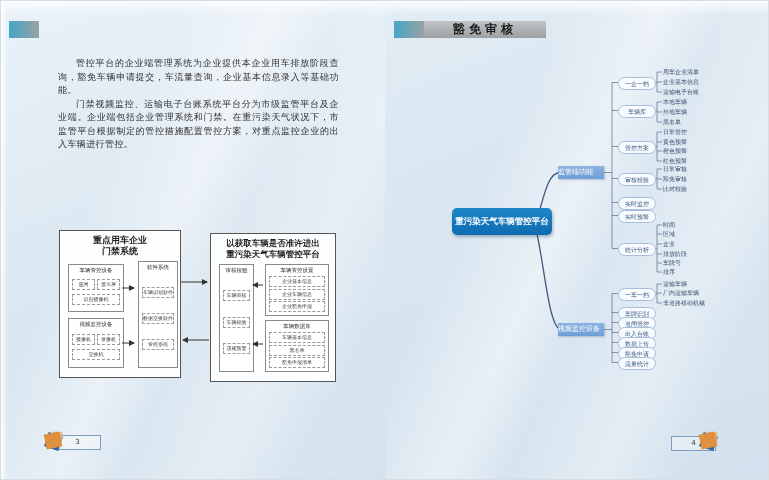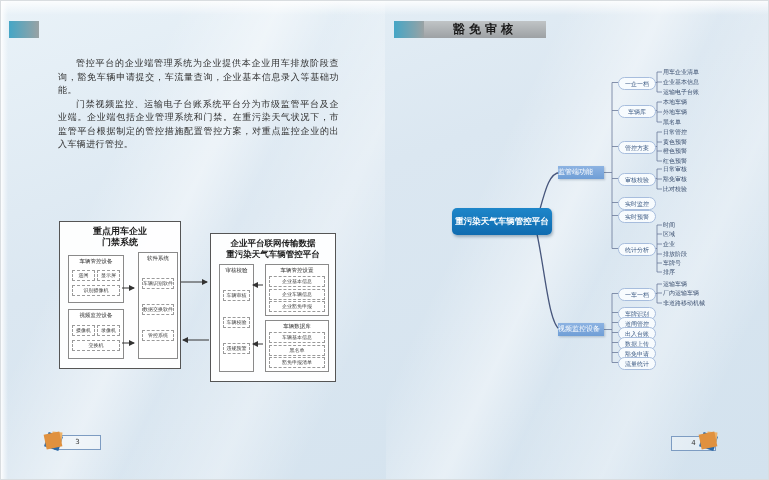--- a/index.html
+++ b/index.html
@@ -66,21 +66,21 @@
 
     <div class="titlebar">
       <span class="title-accent"></span>
     </div>
 
     <div class="bodytext">
       <p>管控平台的企业端管理系统为企业提供本企业用车排放阶段查询，豁免车辆申请提交，车流量查询，企业基本信息录入等基础功能。</p>
       <p>门禁视频监控、运输电子台账系统平台分为市级监管平台及企业端。企业端包括企业管理系统和门禁。在重污染天气状况下，市监管平台根据制定的管控措施配置管控方案，对重点监控企业的出入车辆进行管控。</p>
     </div>
 
-    <div class="dbox" style="left:58px;top:220px;width:120px;height:146px;">
+    <div class="dbox" style="left:58px;top:229px;width:120px;height:146px;">
       <div class="dbox-title big">
         <div>重点用车企业</div>
         <div>门禁系统</div>
       </div>
       <div class="igroup" style="left:8px;top:33px;width:54px;height:46px;">
         <div class="igroup-title">车辆管控设备</div>
         <div class="items">
           <div class="drow">
             <div class="ditem">道闸</div>
             <div class="ditem">显示屏</div>
@@ -103,21 +103,21 @@
         <div class="items">
           <div class="ditem">车辆识别软件</div>
           <div class="ditem">数据交换软件</div>
           <div class="ditem">管控系统</div>
         </div>
       </div>
     </div>
 
     <div class="dbox" style="left:209px;top:232px;width:124px;height:147px;">
       <div class="dbox-title med">
-        <div>企业平台联网传输数据</div>
+        <div>以获取车辆是否准许进出</div>
         <div>重污染天气车辆管控平台</div>
       </div>
       <div class="col" style="left:8px;top:30px;width:33px;height:106px;">
         <div class="igroup-title">审核校验</div>
         <div class="items">
           <div class="ditem">车辆审核</div>
           <div class="ditem">车辆校验</div>
           <div class="ditem">违规预警</div>
         </div>
       </div>

